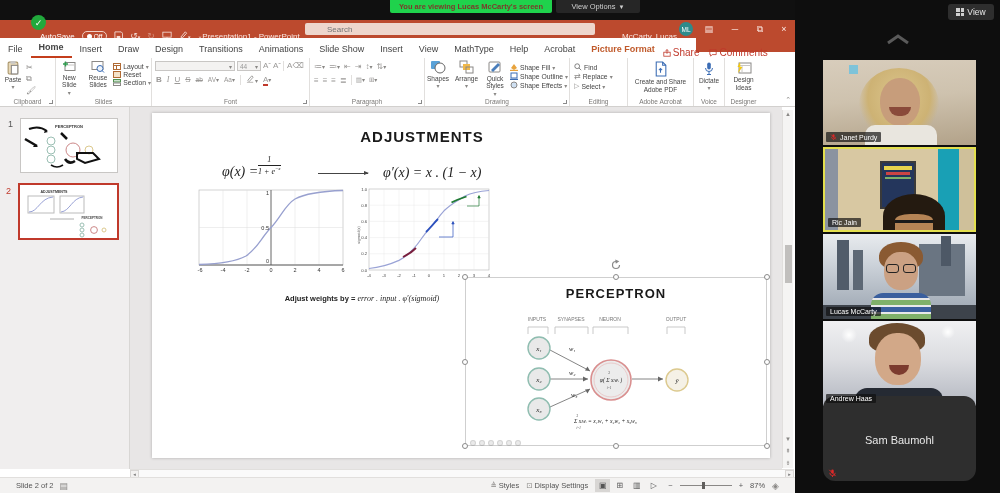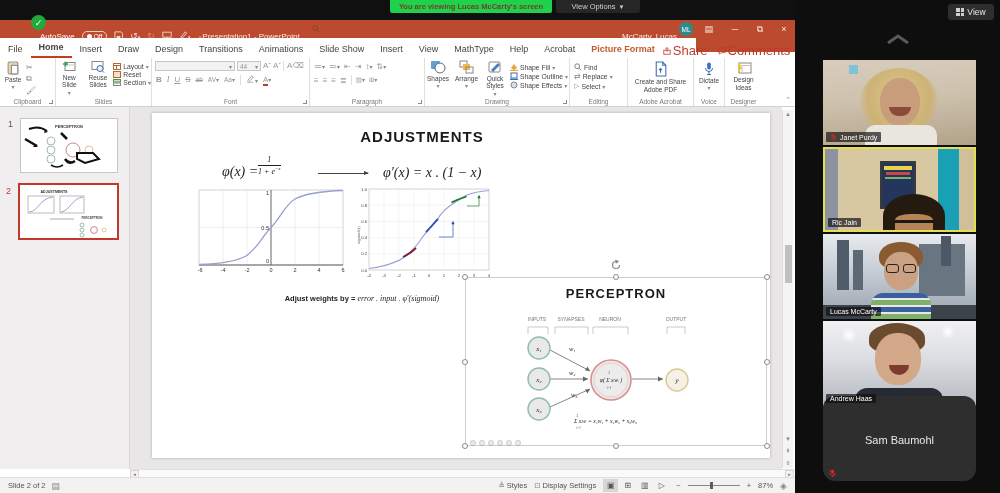--- a/index.html
+++ b/index.html
@@ -24,21 +24,21 @@
   .search-mag { position:absolute; left:312px; top:5px; }
   .acct { position:absolute; left:622px; font-size:8px; color:#fbe9e4; }
   .avatar { position:absolute; left:679px; top:2px; width:14px; height:14px; border-radius:50%; background:#2e8b8b; color:#fff; font-size:6.5px; display:flex; align-items:center; justify-content:center; }
   .wc { position:absolute; top:0; width:24px; height:18px; display:flex; align-items:center; justify-content:center; color:#fbe9e4; font-size:9px; }
 
   
   .tabsrow { left:0; top:18px; width:696px; height:20px; background:#fff; display:flex; align-items:flex-end; font-size:9px; color:#444; }
   .rtab { padding:3px 8px 4px 8px; white-space:nowrap; }
   .rtab.active { font-weight:bold; border-bottom:2.5px solid #c43e1c; }
   .rtab.ctx { color:#c05a2b; font-weight:bold; }
-  .tabs-right { margin-left:auto; display:flex; align-items:center; gap:10px; padding-right:10px; color:#c0392b; font-size:13px; }
+  .tabs-right { margin-left:auto; display:flex; align-items:center; gap:10px; padding-right:10px; color:#c0392b; font-size:10px; }
   .ribbon { left:0; top:38px; width:795px; height:49px; background:#fff; border-bottom:1px solid #d2d0ce; display:flex; }
   .rgroup { position:relative; border-right:1px solid #e1dfdd; height:100%; padding-top:2px; }
   .glabel { position:absolute; bottom:1px; left:0; right:0; text-align:center; font-size:6.5px; color:#7a7876; }
   .launcher { position:absolute; bottom:2px; right:2px; width:4px; height:4px; border-right:1px solid #8a8a8a; border-bottom:1px solid #8a8a8a; }
   .bigbtn { display:flex; flex-direction:column; align-items:center; font-size:6.5px; color:#444; text-align:center; line-height:1.15; gap:1px; }
   .smallrow { display:flex; align-items:center; gap:2px; font-size:6.8px; color:#444; white-space:nowrap; }
   .gi { color:#8a8886; }
   .combo { background:#f3f2f1; border:1px solid #c8c6c4; height:10px; display:flex; align-items:center; justify-content:space-between; padding:0 2px; font-size:6.5px; color:#999; }
   .fl { font-size:8px; color:#9a9896; }
   .chev { font-size:6px; color:#8a8886; }
@@ -65,21 +65,21 @@
   .selobj { left:313px; top:164px; width:302px; height:169px; border:1px solid #cfcfcf; background:#fff; }
   .handle { position:absolute; width:6px; height:6px; border-radius:50%; background:#fff; border:1px solid #8a8a8a; z-index:5; }
   .fade-dots { left:318px; top:327px; display:flex; gap:3px; }
   .fade-dots span { width:6px; height:6px; border-radius:50%; background:rgba(140,140,140,.18); border:1px solid rgba(140,140,140,.25); }
 
   
   .vscroll { left:782px; top:90px; width:11px; height:358px; background:#f5f4f3; border-left:1px solid #e1dfdd; font-size:6px; color:#8a8886; text-align:center; }
   .vthumb { position:absolute; left:2px; top:135px; width:7px; height:38px; background:#c1bfbd; }
   .hscroll { left:130px; top:449px; width:664px; height:8px; background:#fafafa; border-top:1px solid #e1dfdd; }
   .hs-arrow { position:absolute; top:0; width:9px; height:8px; border:1px solid #d8d6d4; background:#f3f2f1; font-size:5px; color:#777; text-align:center; line-height:7px; }
-  .statusbar { left:0; top:457px; width:795px; height:16px; background:#f3f2f1; border-top:1px solid #e1dfdd; display:flex; align-items:center; font-size:7.5px; color:#555; padding:0 8px; gap:6px; }
+  .statusbar { left:0; top:457px; width:795px; height:16px; background:#f3f2f1; border-top:1px solid #e1dfdd; display:flex; align-items:center; font-size:7.5px; color:#555; padding:0 16px; gap:6px; }
   .sb-right { margin-left:auto; display:flex; align-items:center; gap:7px; }
   .sb-views { display:flex; gap:2px; }
   .sb-vbtn { width:15px; height:13px; display:flex; align-items:center; justify-content:center; font-size:8px; color:#555; }
   .sb-vbtn.active { background:#d8d6d4; }
   .slider-track { width:52px; height:1px; background:#8a8886; position:relative; }
   .slider-handle { position:absolute; left:22px; top:-3px; width:3px; height:7px; background:#605e5c; }
 
   
   .vpanel { left:795px; top:0; width:205px; height:493px; background:#0e0e0e; }
   .viewbtn { left:948px; top:4px; width:46px; height:16px; background:#2e2e2e; border-radius:3px; color:#e8e8e8; font-size:8.5px; display:flex; align-items:center; justify-content:center; gap:3px; }
@@ -132,20 +132,21 @@
       </span>
       <span class="qi" style="font-size:6px;">⌄</span>
     </div>
     <span class="ptitle-text">Presentation1 - PowerPoint</span>
     <span class="search-mag">
       <svg width="8" height="8" viewBox="0 0 10 10">
           <circle cx="4" cy="4" r="3" fill="none" stroke="#7a4436"></circle>
           <path d="M6.2 6.2 L9 9" stroke="#7a4436"></path>
         </svg>
     </span>
+    <input class="searchbox" readonly="" placeholder="Search" style="">
     <span class="acct">McCarty, Lucas</span>
     <span class="avatar">ML</span>
     <span class="wc" style="left:697px;">▤</span>
     <span class="wc" style="left:723px;">─</span>
     <span class="wc" style="left:748px;">⧉</span>
     <span class="wc" style="left:772px;">×</span>
   </div>
 
   <div class="abs tabsrow">
     <span class="rtab">File</span>

